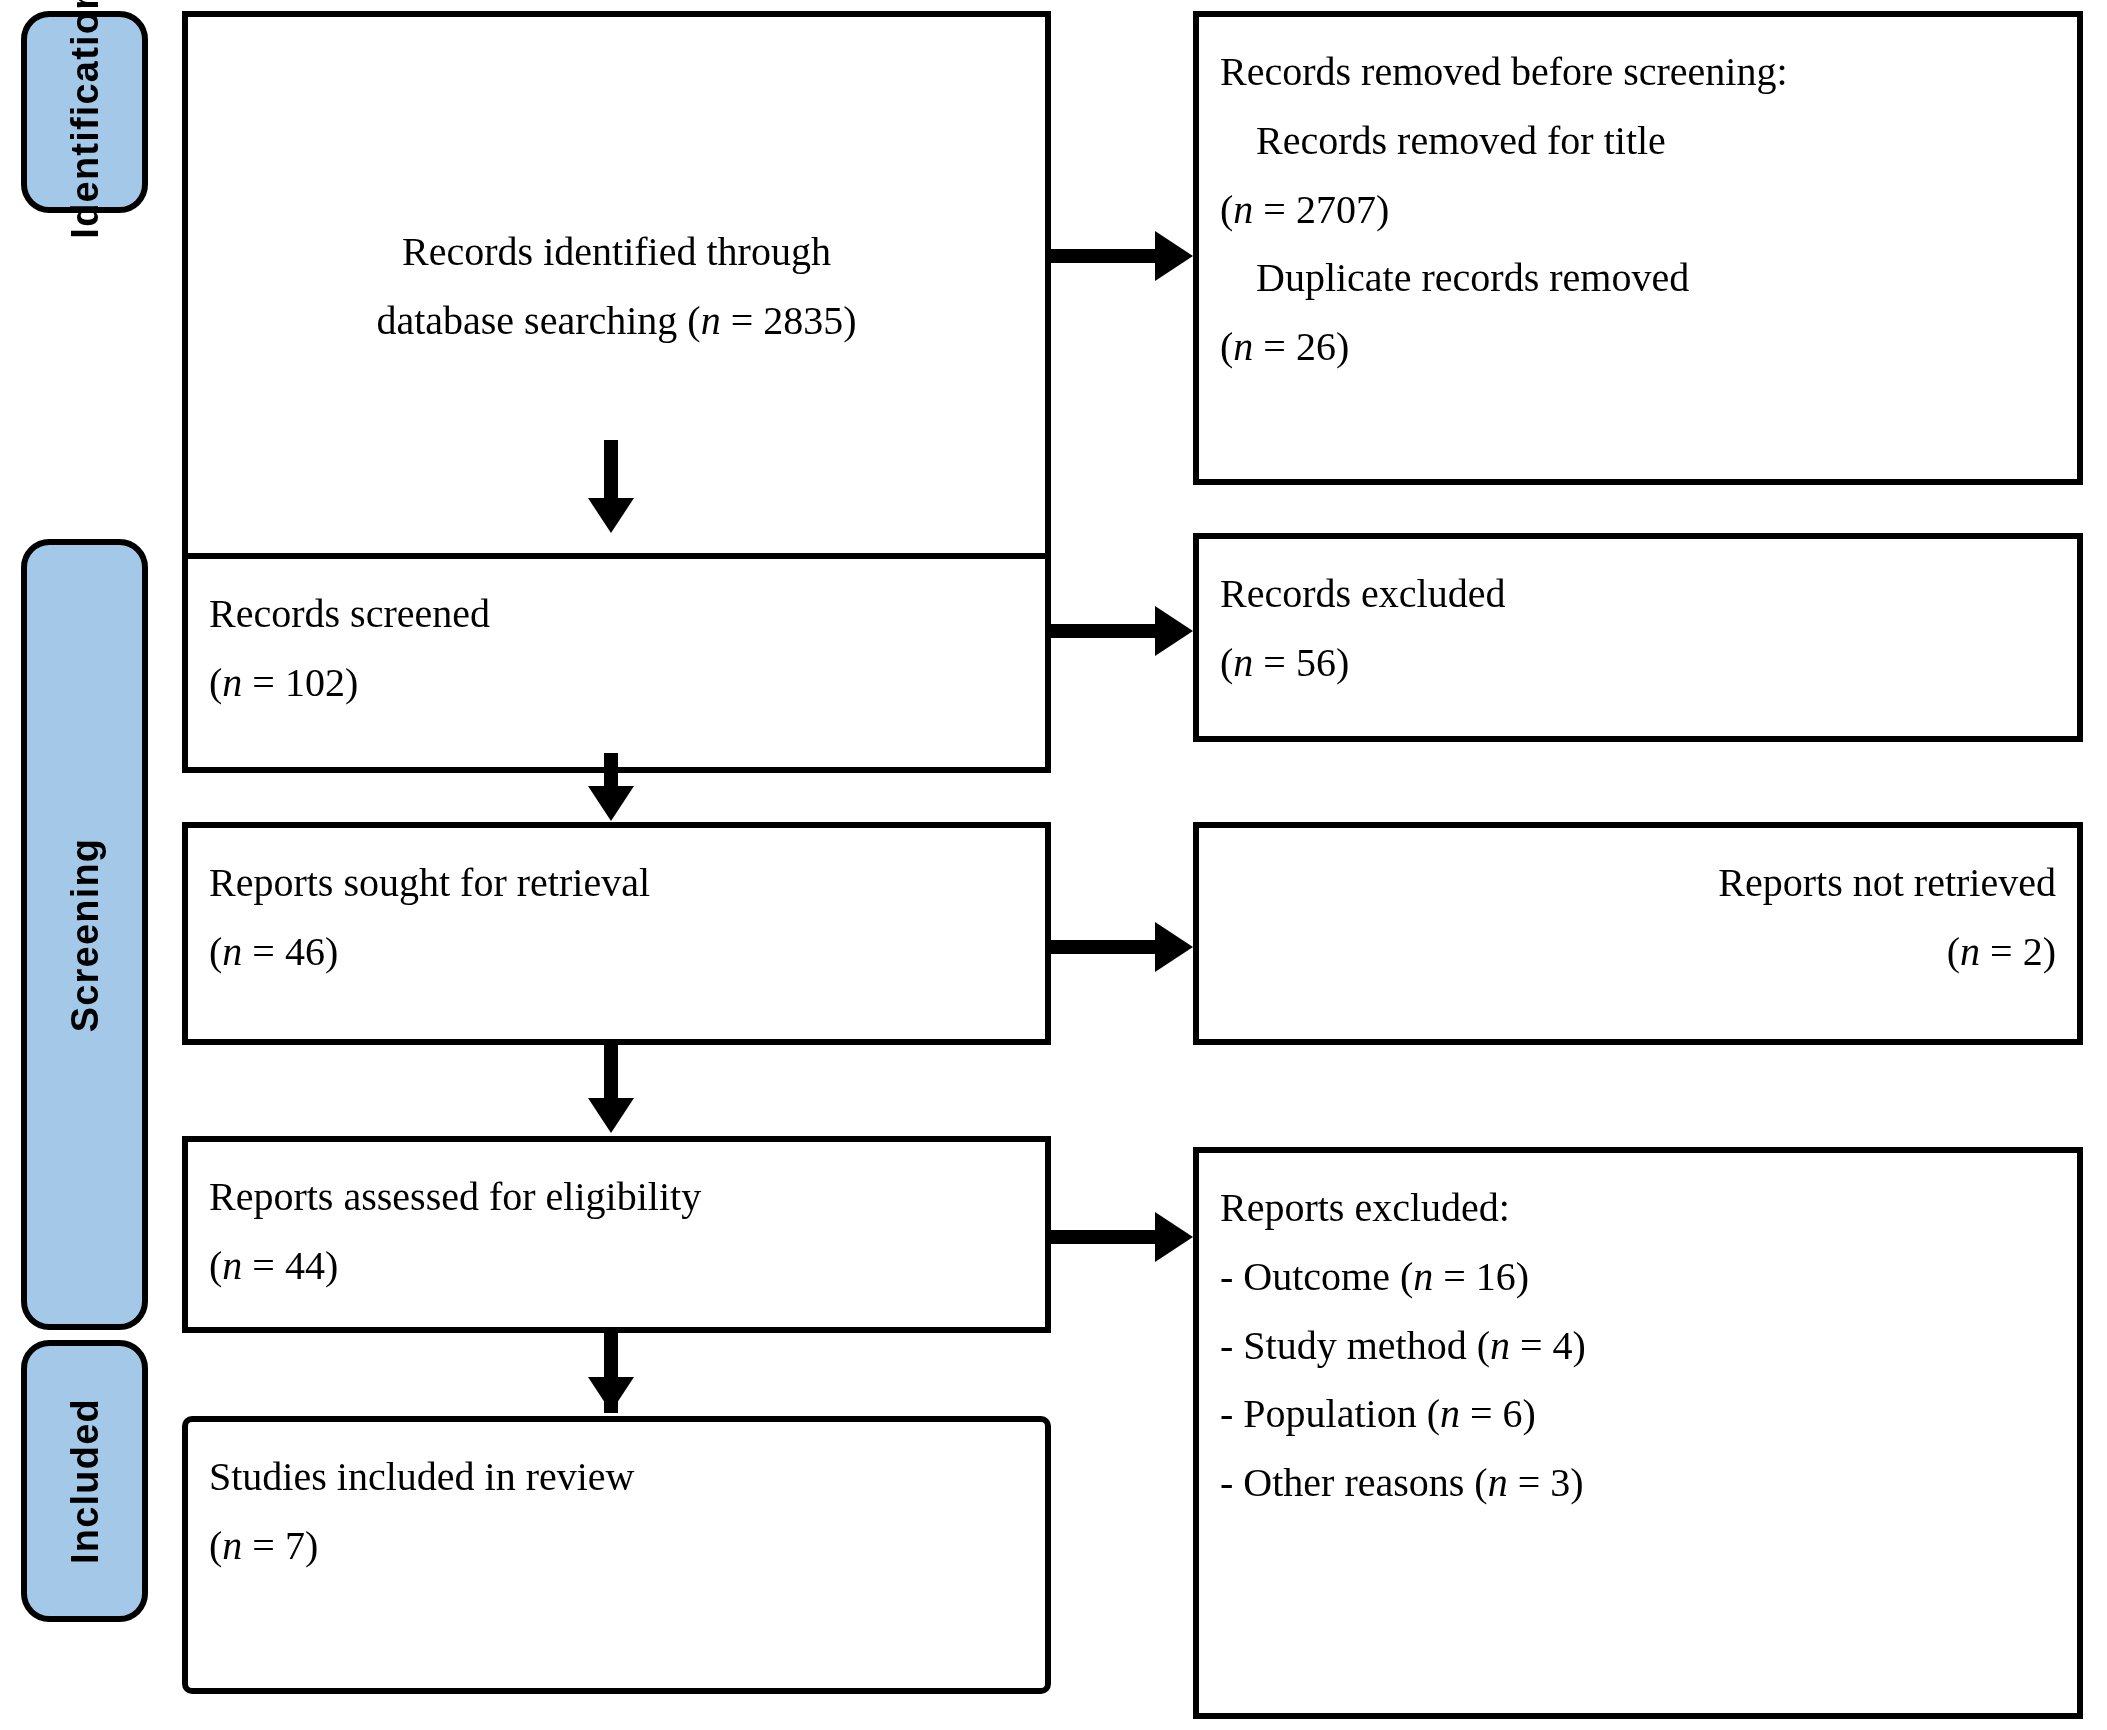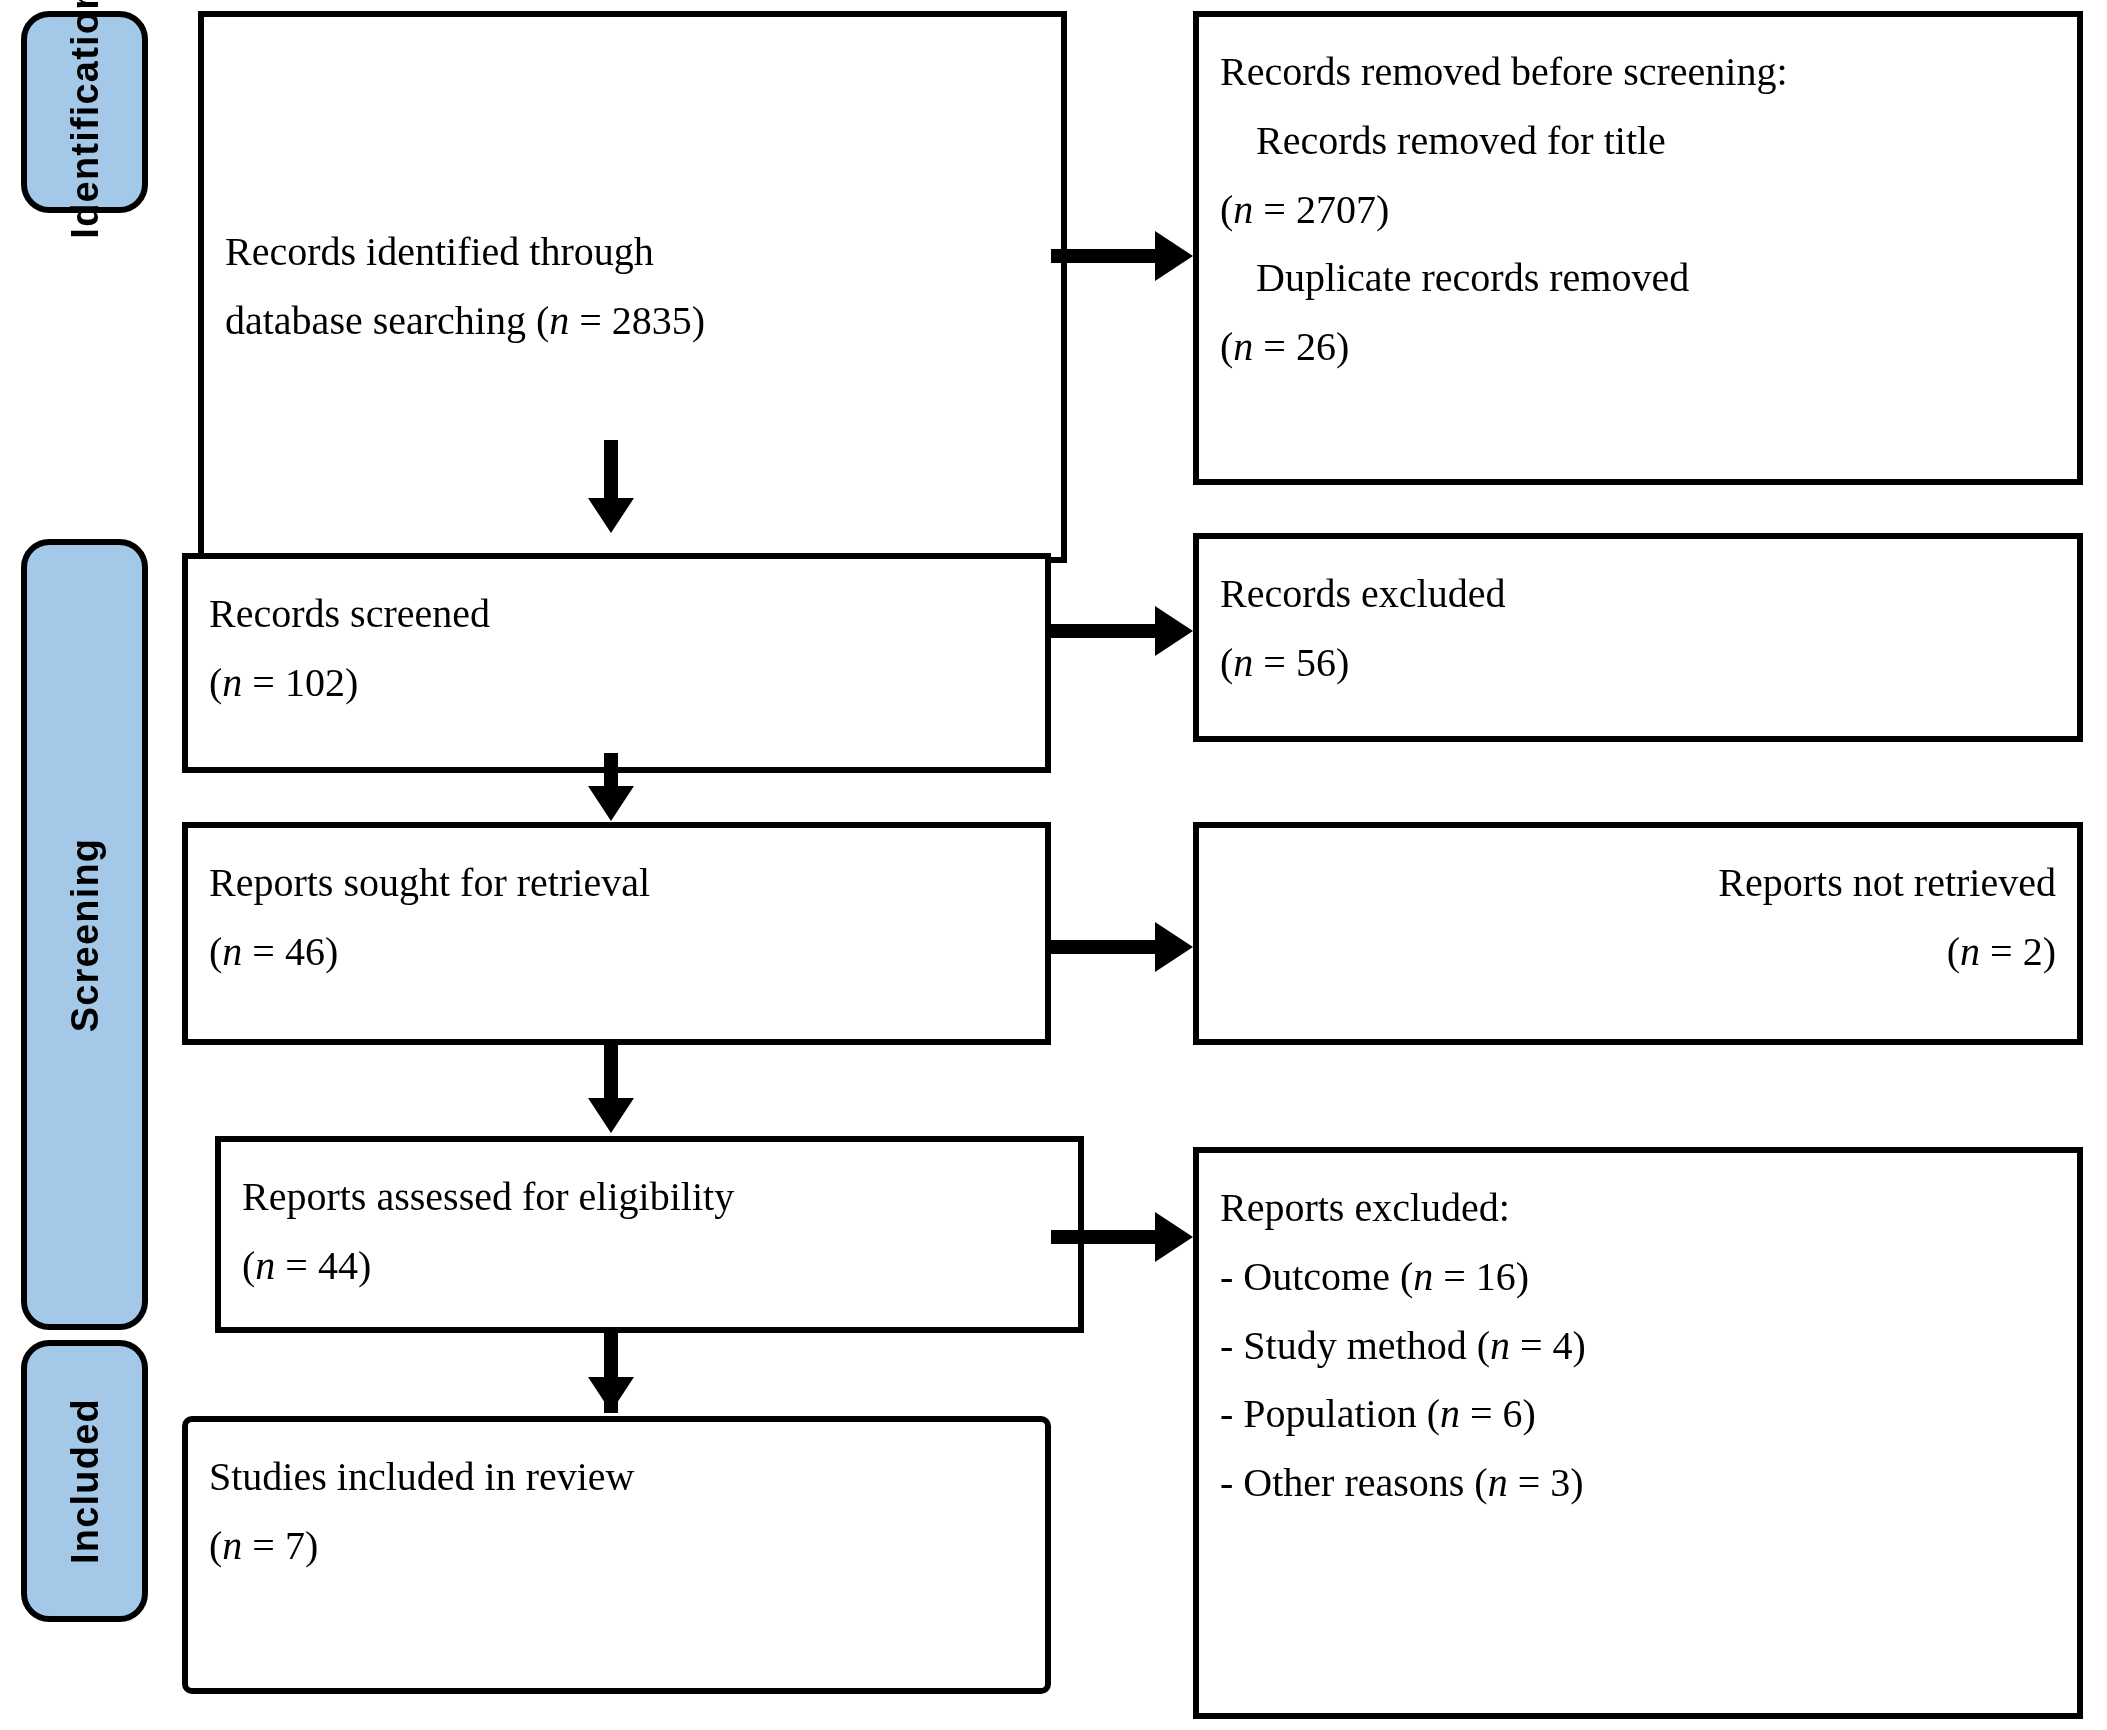--- a/index.html
+++ b/index.html
@@ -98,21 +98,21 @@
   </div>
 
   <div class="pill" style="left:21px; top:539px; width:127px; height:791px;">
     <span class="pill-label">Screening</span>
   </div>
 
   <div class="pill" style="left:21px; top:1340px; width:127px; height:282px;">
     <span class="pill-label">Included</span>
   </div>
 
-  <div class="box" style="left:198px; top:11px; width:869px; height:552px;">
+  <div class="box" style="left:182px; top:11px; width:869px; height:552px;text-align:center;">
     <div class="line">Records identified through</div>
     <div class="line">
       <span>database searching (</span><span class="n">n</span><span> = 2835)</span>
     </div>
   </div>
 
   <div class="box top-align" style="left:1193px; top:11px; width:890px; height:474px;">
     <div class="line">Records removed before screening:</div>
     <div class="line indent">Records removed for title</div>
     <div class="line">
@@ -145,21 +145,21 @@
     </div>
   </div>
 
   <div class="box top-align" style="left:1193px; top:822px; width:890px; height:223px;text-align:right;">
     <div class="line">Reports not retrieved</div>
     <div class="line">
       <span>(</span><span class="n">n</span><span> = 2)</span>
     </div>
   </div>
 
-  <div class="box top-align" style="left:182px; top:1136px; width:869px; height:197px;margin-left:33px;">
+  <div class="box top-align" style="left:182px; top:1136px; width:869px; height:197px;">
     <div class="line">Reports assessed for eligibility</div>
     <div class="line">
       <span>(</span><span class="n">n</span><span> = 44)</span>
     </div>
   </div>
 
   <div class="box top-align" style="left:1193px; top:1147px; width:890px; height:572px;">
     <div class="line">Reports excluded:</div>
     <div class="line">
       <span>- Outcome (</span><span class="n">n</span><span> = 16)</span>

